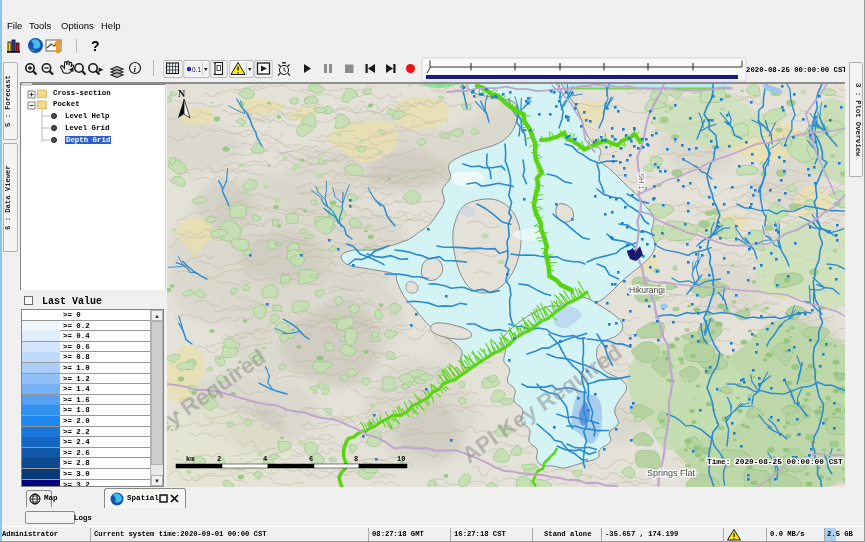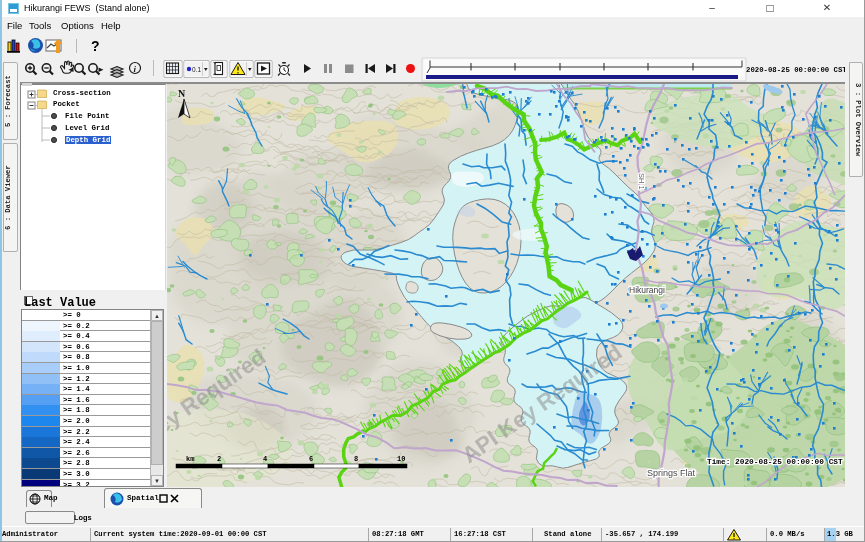--- a/index.html
+++ b/index.html
@@ -20,21 +20,21 @@
   writing-mode:vertical-rl; transform:rotate(180deg); text-align:center; }
 .vtabR { position:absolute; left:849px; width:14px; background:#f4f4f2; border:1px solid #b0b0b0; border-radius:0 2px 2px 0;
   font-family:"Liberation Mono", monospace; font-size:7.2px; font-weight:bold; color:#222;
   writing-mode:vertical-rl; text-align:center; }
 #toolbar2 { position:absolute; left:20px; top:57px; width:825px; height:25px; background:#f0f0f0; }
 #mapsep { position:absolute; left:20px; top:82px; width:825px; height:2px; background:#8c8c8c; }
 #treepanel { position:absolute; left:20px; top:84px; width:146px; height:206px; background:#ffffff; border:1px solid #828282; border-right-color:#d8d8d8; border-bottom:none; }
 .treerow { position:absolute; left:0; font-family:"Liberation Mono", monospace; font-size:7.4px; font-weight:bold; color:#000; white-space:pre; }
 #legendpanel { position:absolute; left:20px; top:290px; width:146px; height:197px; background:#f0f0f0; }
 #lvcheck { position:absolute; left:4px; top:6px; width:9px; height:9px; background:#fff; border:1px solid #6a6a6a; }
-#lvlabel { position:absolute; left:4px; top:6px; font-family:"Liberation Mono", monospace; font-size:12px; font-weight:bold; }
+#lvlabel { position:absolute; left:22px; top:6px; font-family:"Liberation Mono", monospace; font-size:10px; font-weight:bold; }
 #legendtable { position:absolute; left:1px; top:19px; width:143px; height:178px; background:#fff; border:1px solid #828282; overflow:hidden; }
 .legrow { position:absolute; left:0; width:129px; height:10.6px; border-bottom:1px solid #999; }
 .legswatch { position:absolute; left:0; top:0; width:38px; height:10px; }
 .leglabel { position:absolute; left:41px; top:1px; font-family:"Liberation Mono", monospace; font-size:7.4px; font-weight:bold; color:#000; }
 #legscroll { position:absolute; right:0px; top:0px; width:13px; height:176px; background:#e8e8e8; border-left:1px solid #b4b4b4; }
 .scrollbtn { position:absolute; left:0px; width:12px; height:11px; background:#f0f0f0; border:1px solid #b4b4b4; font-size:6px; text-align:center; line-height:10px; color:#333; }
 #map { position:absolute; left:167px; top:84px; width:678px; height:403px; background:#e8e6e0; overflow:hidden; }
 #bottomtabs { position:absolute; left:0; top:487px; width:865px; height:22px; background:#f0f0f0; }
 .btab { position:absolute; border:1px solid #8a8a8a; border-bottom:none; border-radius:3px 3px 0 0; background:#f0f0f0;
   font-family:"Liberation Mono", monospace; font-size:7.6px; font-weight:bold; color:#000; }
@@ -43,27 +43,20 @@
 #statusbar { position:absolute; left:0; top:526px; width:865px; height:16px; background:#f0f0f0; border-top:1px solid #ffffff; }
 .sfield { position:absolute; top:1px; height:14px; border-left:1px solid #a8a8a8; }
 .stext { position:absolute; top:3px; font-family:"Liberation Mono", monospace; font-size:7.2px; font-weight:bold; color:#000; white-space:pre; }
 #edgeL { position:absolute; left:0; top:0; width:2px; height:542px; background:#8bc6e4; }
 #edgeR { position:absolute; right:0; top:0; width:1px; height:542px; background:#9a9a9a; }
 #edgeB { position:absolute; left:0; top:541px; width:865px; height:1px; background:#9a9a9a; }
 </style>
 </head>
 <body>
 <div id="win">
-  <div id="titlebar">
-    <div id="appicon"></div>
-    <div id="title">Hikurangi FEWS&nbsp;&nbsp;(Stand alone)</div>
-    <div class="winbtn" style="left:697px;">–</div>
-    <div class="winbtn" style="left:755px; font-size:12px;">□</div>
-    <div class="winbtn" style="left:812px;">✕</div>
-  </div>
   <div id="menubar">
     <div class="menuitem" style="left:7px;">File</div>
     <div class="menuitem" style="left:29px;">Tools</div>
     <div class="menuitem" style="left:61px;">Options</div>
     <div class="menuitem" style="left:101px;">Help</div>
   </div>
   <div id="toolbar1">
     <svg width="865" height="22" style="position:absolute;left:0;top:0;">
       <g transform="translate(7,4)">
         <rect x="1" y="3" width="3" height="10" fill="#ffd400" stroke="#000" stroke-width="0.8"></rect>
@@ -202,21 +195,21 @@
 <path d="M722,3.5 V10" stroke="#333" stroke-width="1"></path>
 <rect x="406" y="18" width="312" height="4" fill="#1a1a86"></rect>
 <text x="726" y="14.5" font-family="Liberation Mono, monospace" font-size="7.3" font-weight="bold" fill="#000">2020-08-25 00:00:00 CST</text>
     </svg>
   </div>
   <div id="mapsep"></div>
   <div id="treepanel">
     <div style="position:absolute;left:1px;top:-2px;width:10px;height:3px;background:#d4d4d4;"></div>
     <div class="treerow" style="top:4px;  left:32px;">Cross-section</div>
     <div class="treerow" style="top:15px; left:32px;">Pocket</div>
-    <div class="treerow" style="top:27px; left:44px;">File Point</div>
+    <div class="treerow" style="top:27px; left:44px;">Level Help</div>
     <div class="treerow" style="top:39px; left:44px;">Level Grid</div>
     <div class="treerow" style="top:51px; left:44px; background:#2a5fd0; color:#fff; padding:0 1px;">Depth Grid</div>
     <svg width="144" height="204" style="position:absolute;left:0;top:0;">
       <rect x="7" y="6" width="7" height="7" fill="#fff" stroke="#848484"></rect>
       <path d="M8.5,9.5 h4 M10.5,7.5 v4" stroke="#333" stroke-width="1"></path>
       <rect x="7" y="17" width="7" height="7" fill="#fff" stroke="#848484"></rect>
       <path d="M8.5,20.5 h4" stroke="#333" stroke-width="1"></path>
       <path d="M21,5 h4 l1,1.5 h-0.5 v6 h-9 v-7.5 h4 z" fill="#f5d88a" stroke="#c8a84a" stroke-width="0.7"></path>
       <path d="M21,16 h4 l1,1.5 h-0.5 v6 h-9 v-7.5 h4 z" fill="#f5d88a" stroke="#c8a84a" stroke-width="0.7"></path>
       <path d="M14,9.5 h3 M14,20.5 h3 M21,24 v33 M21,31 h8 M21,43 h8 M21,55 h8" stroke="#bbb" stroke-width="1" fill="none"></path>
@@ -1825,21 +1818,21 @@
     </div>
     <div class="btab" style="left:58px; top:3px; width:44px; height:17px;margin-top:36px;">
       <svg width="12" height="13" style="position:absolute;left:2px;top:2px;">
         <rect x="1" y="3" width="2.5" height="8" fill="#ffd400" stroke="#000" stroke-width="0.6"></rect>
         <rect x="4.5" y="1" width="2.5" height="10" fill="#2244cc" stroke="#000" stroke-width="0.6"></rect>
         <rect x="8" y="4" width="2.5" height="7" fill="#dd1111" stroke="#000" stroke-width="0.6"></rect>
         <rect x="0" y="10.5" width="11" height="1.4" fill="#000"></rect>
       </svg>
       <span style="position:absolute;left:17px;top:3px;">Graph</span>
     </div>
-    <div class="btab" style="left:104px; top:1px; width:98px; height:20px; background:#f6f6f5;">
+    <div class="btab" style="left:104px; top:1px; width:82px; height:20px; background:#f6f6f5;">
       <svg width="14" height="14" style="position:absolute;left:5px;top:3px;">
         <circle cx="7" cy="7" r="6.5" fill="#1a4fae"></circle>
         <path d="M3,3 Q7,6 5,10 Q9,12 12,8 Q12,4 9,2 Q5,0 3,3 Z" fill="#3fd4f0" opacity="0.85"></path>
       </svg>
       <span style="position:absolute;left:22px;top:5px;">Spatial</span>
       <svg width="23" height="12" style="position:absolute;left:53px;top:4px;">
         <rect x="2" y="2" width="7" height="7" fill="none" stroke="#000" stroke-width="1.4"></rect>
         <path d="M13,2 l7,7 M20,2 l-7,7" stroke="#000" stroke-width="1.6"></path>
       </svg>
     </div>
@@ -1859,18 +1852,18 @@
     <div class="stext" style="left:605px;">-35.657 , 174.199</div>
     <div class="sfield" style="left:723px;"></div>
     <svg width="14" height="12" style="position:absolute;left:727px;top:2px;">
       <path d="M7,0.5 L13.5,11 L0.5,11 Z" fill="#ffe81a" stroke="#000" stroke-width="0.9"></path>
       <path d="M7,4 v4 M7,9.2 v1" stroke="#000" stroke-width="1.2"></path>
     </svg>
     <div class="sfield" style="left:766px;"></div>
     <div class="stext" style="left:770px;">0.0 MB/s</div>
     <div class="sfield" style="left:824px;"></div>
     <div style="position:absolute;left:825px;top:1px;width:11px;height:14px;background:#a6d2f2;"></div>
-    <div class="stext" style="left:827px;">1.3 GB</div>
+    <div class="stext" style="left:827px;">2.5 GB</div>
   </div>
   <div id="edgeL"></div>
   <div id="edgeR"></div>
   <div id="edgeB"></div>
 </div>
 
 </body></html>

